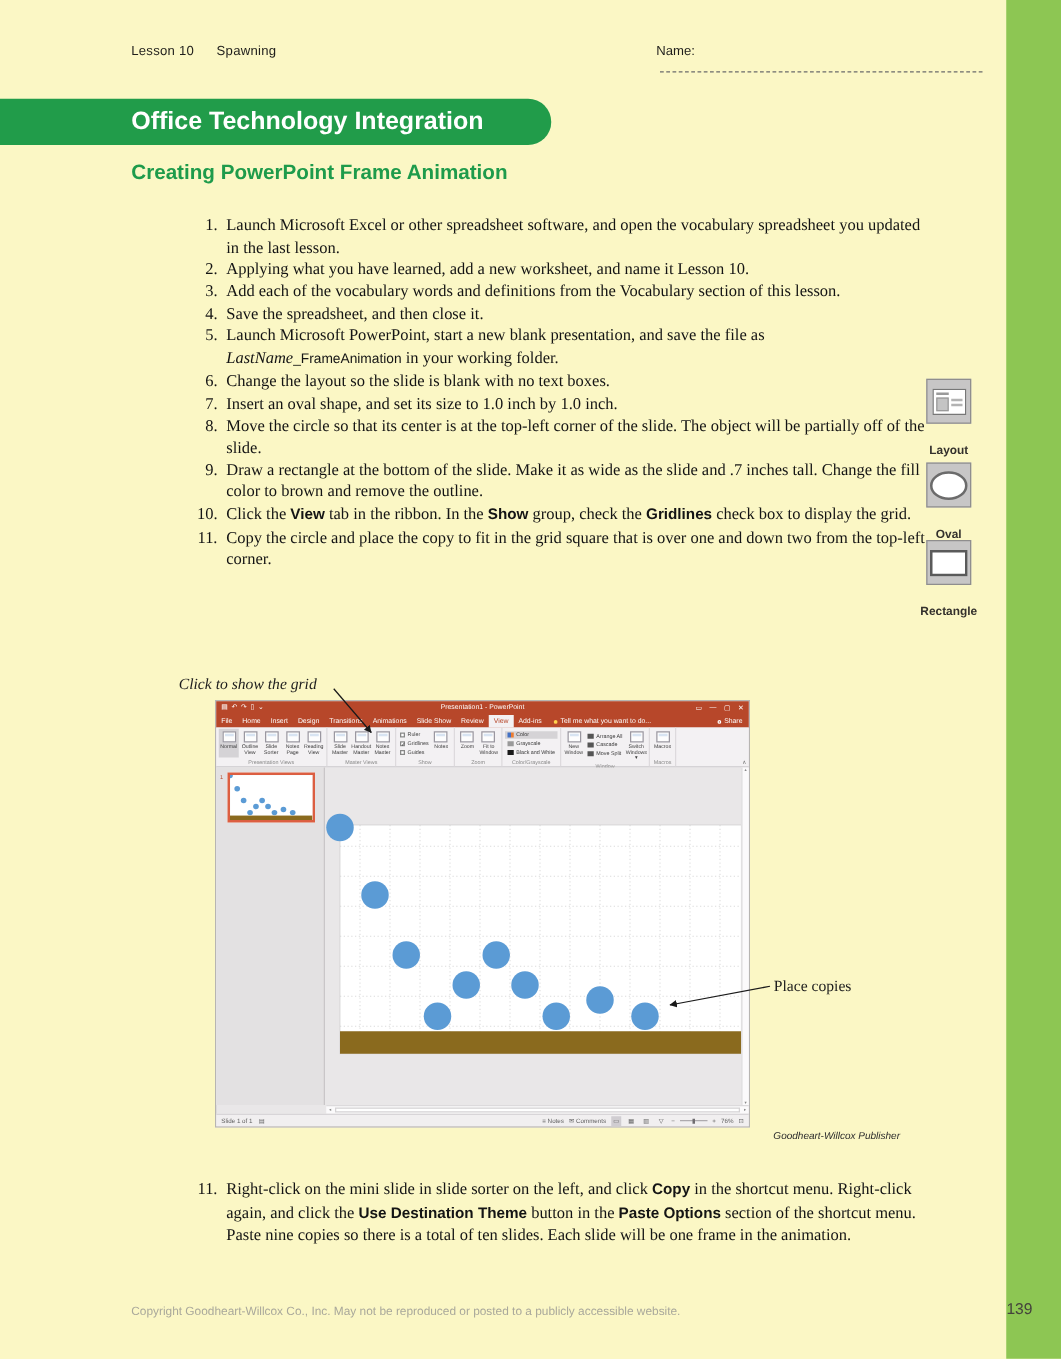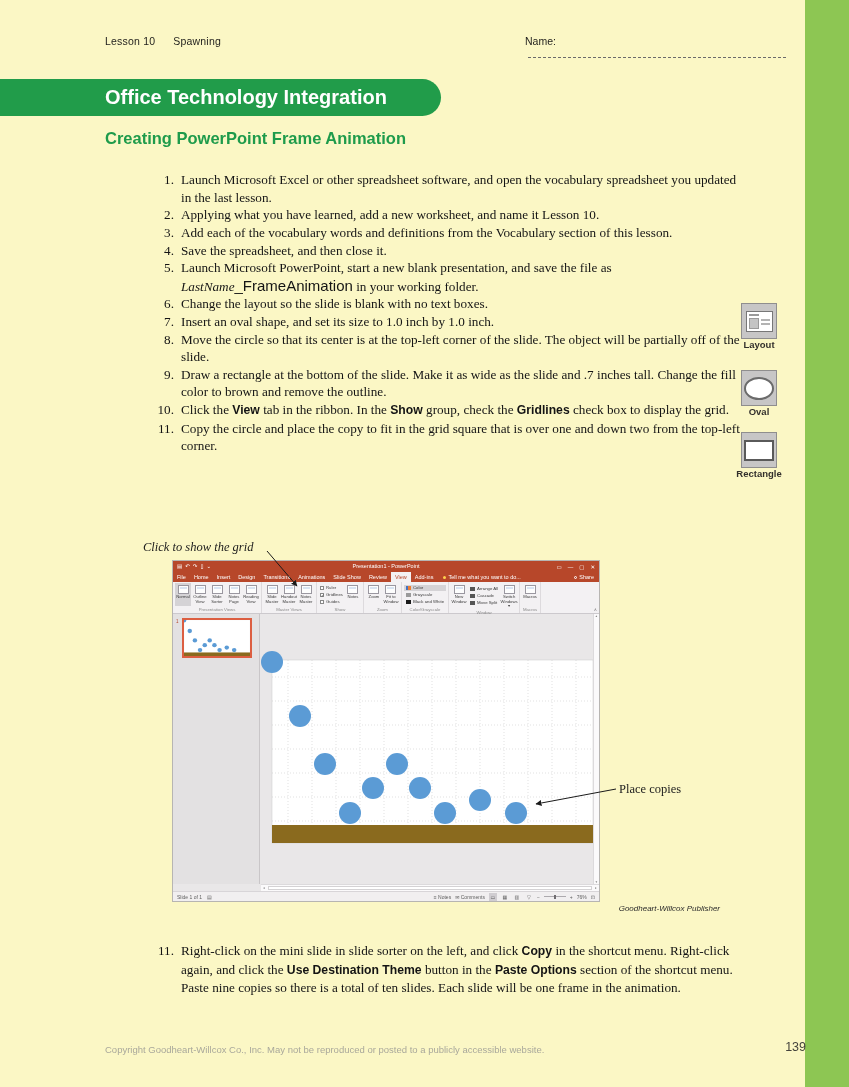--- a/index.html
+++ b/index.html
@@ -19,46 +19,46 @@
   #section-title{left:105px;top:129px;font-weight:bold;font-size:16.5px;color:#1E9B4B;}
 
   
   .steps{left:104px;width:600px;font-family:"Liberation Serif",serif;font-size:13.2px;line-height:17.6px;color:#141414;}
   #steps-list{top:158px;}
   #step13-list{top:929px;}
   .step{display:flex;}
   .step-num{flex:0 0 30px;text-align:right;padding-right:7px;}
   .step-text{flex:1;}
   .seg-bold{font-family:"Liberation Sans",sans-serif;font-weight:bold;font-size:12.2px;}
-  .seg-sans{font-family:"Liberation Sans",sans-serif;font-size:15px;}
+  .seg-sans{font-family:"Liberation Sans",sans-serif;font-size:11px;}
   .seg-italic{font-style:italic;}
 
   
   #side-icons{left:728px;top:303px;width:62px;height:180px;}
   .tool{position:absolute;left:0;width:100%;text-align:center;}
   .tool-box{width:34px;height:34px;margin:0 auto;background:#C7C6C6;border:1px solid #8F8E8E;display:flex;align-items:center;justify-content:center;position:relative;}
-  .tool-label{margin-top:0;font-weight:bold;font-size:9.5px;color:#33302C;}
+  .tool-label{margin-top:16px;font-weight:bold;font-size:9.5px;color:#33302C;}
   .ic-layout{width:25px;height:19px;background:#fff;border:1px solid #777;position:relative;}
   .ic-layout .li-bar{position:absolute;left:2px;top:2px;width:10px;height:2px;background:#9a9a9a;}
   .ic-layout .li-block{position:absolute;left:2px;top:6px;width:8px;height:9px;background:#c4c4c4;border:1px solid #9a9a9a;}
   .ic-layout .li-line1{position:absolute;right:2px;top:7px;width:9px;height:2px;background:#b3b3b3;}
   .ic-layout .li-line2{position:absolute;right:2px;top:11px;width:9px;height:2px;background:#b3b3b3;}
   .ic-oval{width:26px;height:19px;background:#fff;border:2px solid #6B6B6B;border-radius:50%;}
   .ic-rect{width:26px;height:17px;background:#fff;border:2px solid #5A5A5A;}
 
   
   .anno{font-family:"Liberation Serif",serif;font-size:12.5px;color:#1c1c1c;white-space:nowrap;}
   #anno-grid{left:143px;top:540px;font-style:italic;}
   #anno-copies{left:619px;top:782px;}
   #figure-credit{left:540px;top:904px;width:180px;text-align:right;font-style:italic;font-size:8px;color:#2b2b2b;}
   #arrows{left:0;top:0;width:849px;height:1087px;pointer-events:none;z-index:30;}
 
   
   #footer-copy{left:105px;top:1044px;font-size:9.5px;color:#A9A89B;}
-  #page-num{left:758px;top:1040px;width:48px;text-align:right;font-size:12.5px;color:#44433C;}
+  #page-num{left:778px;top:1040px;width:48px;text-align:right;font-size:12.5px;color:#44433C;}
 
   
   #pp{left:172px;top:560px;width:426px;height:340px;border:1px solid #b7b5b2;background:#E9E7E8;box-sizing:content-box;}
   #pp *{box-sizing:border-box;}
   #pp-titlebar{position:absolute;left:0;top:0;right:0;height:11px;background:#B7472A;color:#fff;font-size:5.5px;display:flex;align-items:center;}
   .qat{display:flex;gap:3px;padding-left:4px;z-index:2;}
   .qat span{line-height:11px;}
   #pp-title{position:absolute;left:0;right:0;top:0;text-align:center;line-height:11px;font-size:5.5px;}
   .win-controls{margin-left:auto;display:flex;gap:6px;padding-right:4px;z-index:2;}
   #pp-tabsrow{position:absolute;left:0;top:11px;right:0;height:10px;background:#B7472A;display:flex;align-items:flex-end;font-size:5.5px;}

